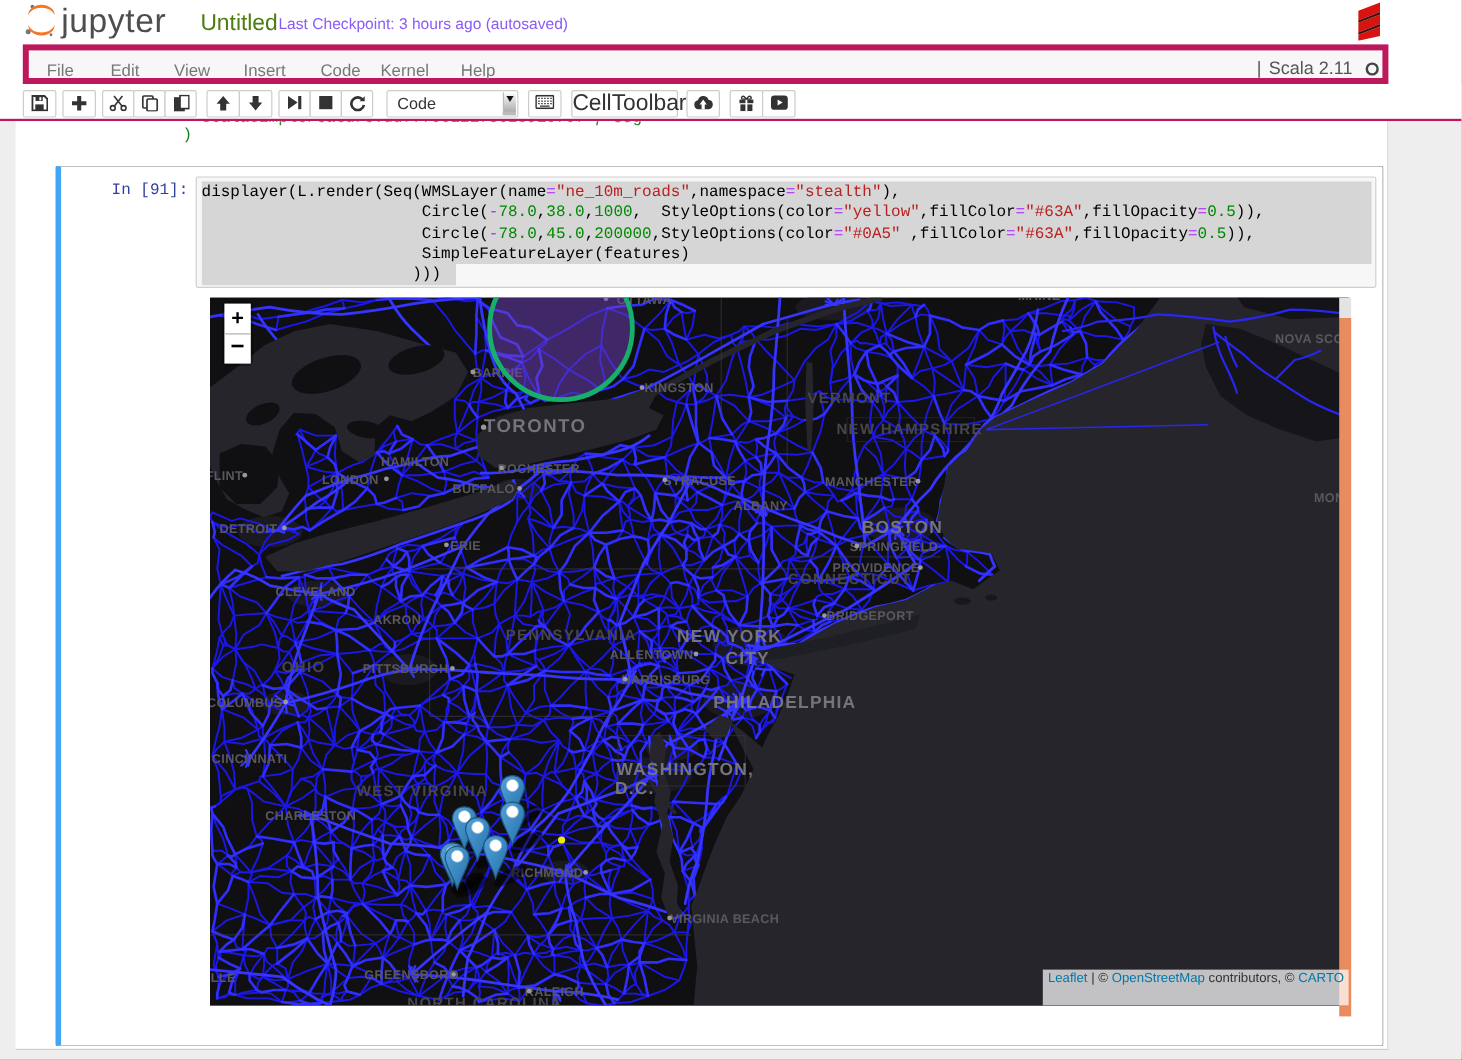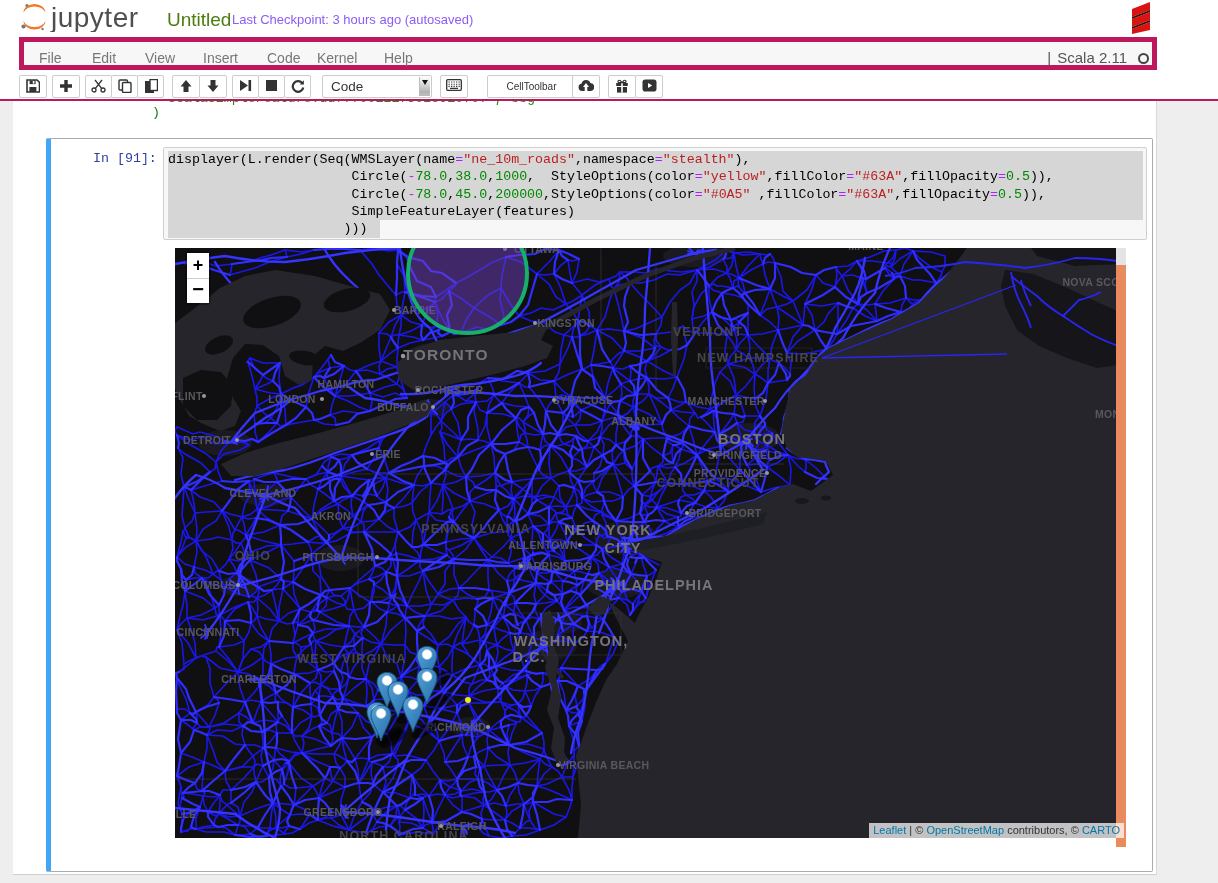--- a/index.html
+++ b/index.html
@@ -31,21 +31,21 @@
 #codewrap{position:absolute;left:4px;top:3px;width:976px;height:87px;overflow:hidden}
 #sel1{position:absolute;left:0px;top:0px;width:975px;height:69px;background:#d6d6d6}
 #sel2{position:absolute;left:0px;top:69px;width:212px;height:18px;background:#d6d6d6}
 pre.code{position:absolute;left:0;top:0;font-family:"Liberation Mono",monospace;font-size:13.3px;line-height:17.3px;color:#000}
 .cs{color:#ba2121}.cn{color:#080}.co{color:#aa22ff}
 
 #mapbox{position:absolute;left:124px;top:109px;width:949px;height:590px;background:#101014;overflow:hidden}
 #zctl{position:absolute;left:10px;top:3px;width:26px;border:2px solid rgba(0,0,0,0.3);border-radius:4px;z-index:30}
 #zctl .zb{width:22px;height:25px;background:#fff;color:#000;font-weight:bold;font-size:18px;text-align:center;line-height:25px}
 #zctl .zb+.zb{border-top:1px solid #ccc}
-#attrib{position:absolute;right:0;bottom:0;height:15px;background:rgba(255,255,255,0.72);font-size:11px;color:#333;padding:0 4px;line-height:14px;z-index:30}
+#attrib{position:absolute;right:0;bottom:0;height:30px;background:rgba(255,255,255,0.72);font-size:11px;color:#333;padding:0 4px;line-height:14px;z-index:30}
 #attrib a{color:#0078a8;text-decoration:none}
 #obar{position:absolute;left:1103px;top:164px;width:10px;height:582px;background:#e98b5f}
 #obartop{position:absolute;left:1103px;top:147px;width:10px;height:17px;background:#e4e4e4}
 </style>
 </head>
 <body>
 <div id="page">
  <div id="hdr">
   <svg id="logo" viewBox="0 0 130 30">
     <g fill="#767677">
@@ -154,21 +154,21 @@
       <span style="position:absolute;right:3.5px;top:4px;width:0;height:0;border:3.5px solid transparent;border-top:5px solid #111"></span><span style="position:absolute;right:1px;bottom:1.5px;width:11px;height:3px;background:#bbb"></span>
     </div>
 
     <div class="tbtn" style="left:440px;width:28px">
           <svg class="ticon" width="16" height="12" viewBox="0 0 16 12">
             <rect x="0.7" y="0.7" width="14.6" height="10.6" rx="1" fill="none" stroke="#333" stroke-width="1.3"></rect>
             <path d="M2.5 3h1.3M5 3h1.3M7.5 3h1.3M10 3h1.3M12.5 3h1.3M2.5 5.2h1.3M5 5.2h1.3M7.5 5.2h1.3M10 5.2h1.3M12.5 5.2h1.3M2.5 7.4h1.3M5 7.4h1.3M7.5 7.4h1.3M10 7.4h1.3M12.5 7.4h1.3M4 9.4h8" stroke="#333" stroke-width="1.1"></path>
           </svg>
         </div>
 
-    <div class="tbtn" style="left:487px;width:89px;font-size:10px;color:#333;line-height:21px">CellToolbar</div>
+    <div class="tbtn" style="left:476px;width:89px;font-size:19px;color:#333;line-height:21px">CellToolbar</div>
 
     <div class="tbtn" style="left:572px;width:28px">
           <svg class="ticon" width="16" height="13" viewBox="0 0 16 13">
             <path d="M4 12 a3.8 3.8 0 0 1 -0.4 -7.5 a4.6 4.6 0 0 1 8.8 -0.4 a3.4 3.4 0 0 1 -0.4 7.9 Z" fill="#333"></path>
             <path d="M8 4 L11 8 H9.3 V12 H6.7 V8 H5 Z" fill="#fff"></path>
           </svg>
         </div>
 
     <div class="tbtn" style="left:608px;width:28px">
           <svg class="ticon" width="14" height="14" viewBox="0 0 14 14">

